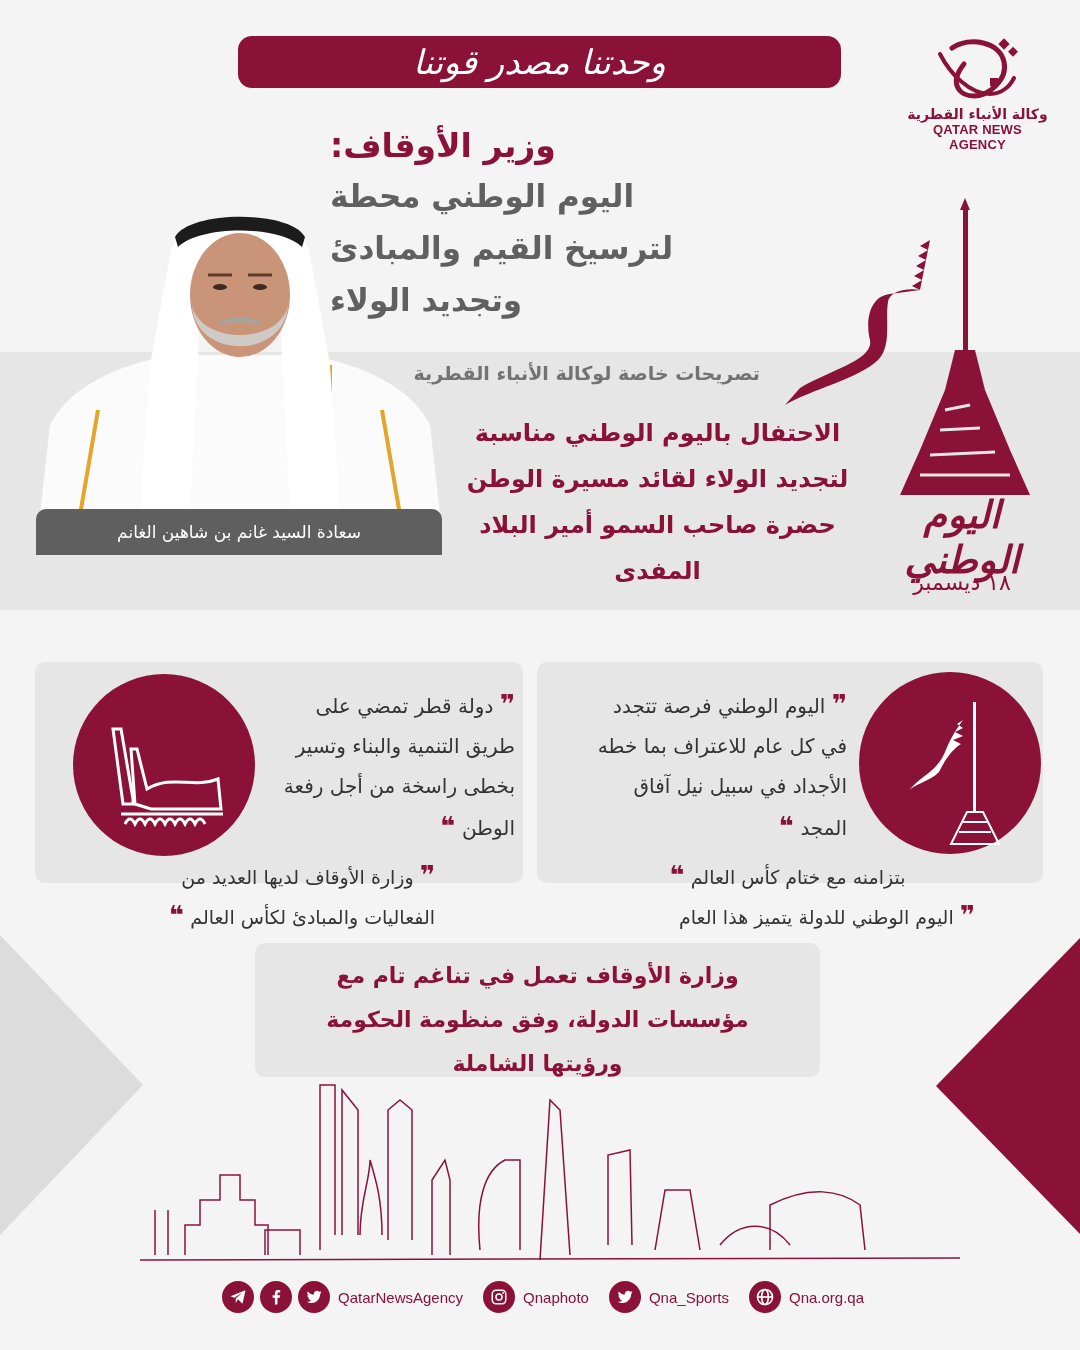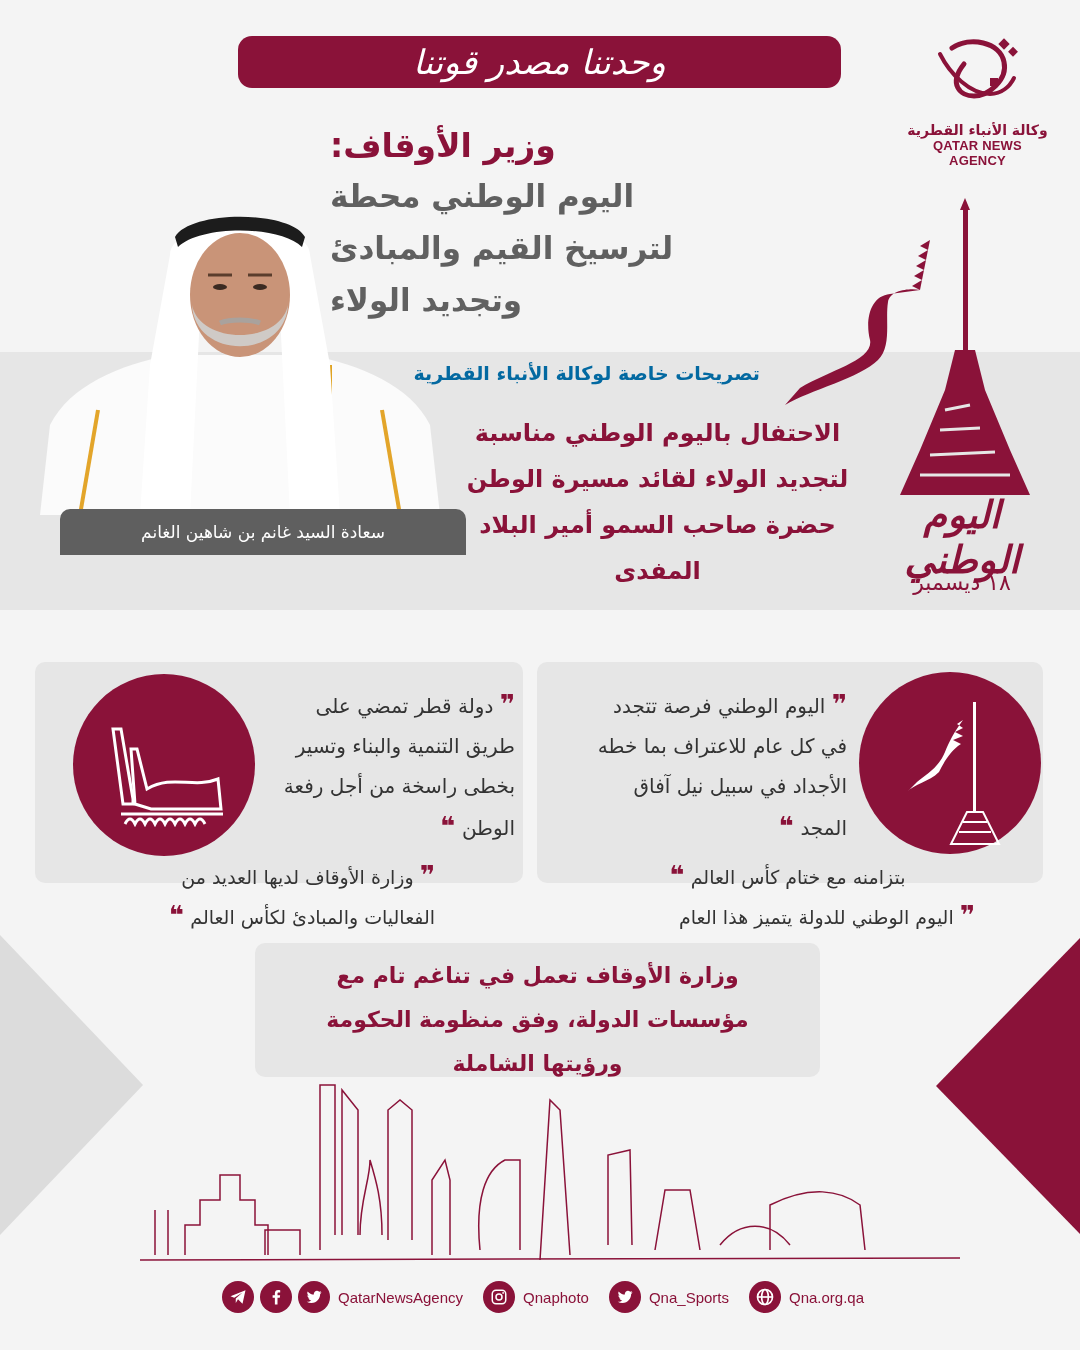--- a/index.html
+++ b/index.html
@@ -18,40 +18,40 @@
     left: 238px; top: 36px; width: 603px; height: 52px;
     background: #8a1239; border-radius: 14px;
     display: flex; align-items: center; justify-content: center;
     color: #fff; font-family: "DejaVu Serif", serif; font-size: 34px;
     font-style: italic; letter-spacing: -1px;
   }
 
   
   .logo { left: 905px; top: 34px; width: 145px; height: 130px; text-align: center; }
   .logo svg { display: block; margin: 0 auto; }
-  .logo-ar { font-size: 14px; font-weight: bold; color: #8a1239; direction: rtl; margin-top: 18px; }
+  .logo-ar { font-size: 14px; font-weight: bold; color: #8a1239; direction: rtl; margin-top: 2px; }
   .logo-en { font-family: "Liberation Sans", sans-serif; font-size: 13px; font-weight: bold; color: #8a1239; letter-spacing: 0.2px; }
 
   
   .headline { left: 330px; top: 122px; width: 400px; text-align: left; direction: rtl; }
   .headline .kicker { font-size: 33px; font-weight: bold; color: #8a1239; line-height: 48px; }
   .headline .line { font-size: 31px; font-weight: bold; color: #606060; line-height: 52px; }
 
   
   .band { left: 0; top: 352px; width: 1080px; height: 258px; background: #e6e6e6; }
 
   
   .portrait { left: 40px; top: 195px; width: 400px; height: 320px; }
 
   
-  .nameplate { left: 36px; top: 509px; width: 406px; height: 98px; border-radius: 10px 10px 0 0; overflow: hidden; margin-left: 24px; }
+  .nameplate { left: 36px; top: 509px; width: 406px; height: 98px; border-radius: 10px 10px 0 0; overflow: hidden; }
   .nameplate .name { height: 46px; background: #5f5f5f; color: #fff; font-size: 17px; display: flex; align-items: center; justify-content: center; direction: rtl; }
   .nameplate .title { height: 52px; background: #8a1239; color: #fff; font-size: 17px; font-weight: bold; display: flex; align-items: center; justify-content: center; direction: rtl; }
 
-  .subhead { left: 380px; top: 362px; width: 380px; text-align: right; direction: rtl; font-size: 19px; font-weight: bold; color: #0369a1; }
+  .subhead { left: 380px; top: 362px; width: 380px; text-align: right; direction: rtl; font-size: 19px; font-weight: bold; color: #737373; }
 
   .main-quote { left: 455px; top: 410px; width: 405px; text-align: center; direction: rtl; font-size: 24px; font-weight: bold; color: #8a1239; line-height: 46px; }
 
   
   .emblem { left: 770px; top: 190px; width: 300px; height: 410px; }
   .nd-title { left: 872px; top: 492px; width: 180px; text-align: center; font-family: "DejaVu Serif", serif; font-size: 38px; font-style: italic; font-weight: bold; color: #8a1239; direction: rtl; }
   .nd-date { left: 872px; top: 570px; width: 180px; text-align: center; font-size: 22px; color: #8a1239; direction: rtl; }
 
   
   .card { top: 662px; height: 221px; background: #e6e6e6; border-radius: 10px; }

